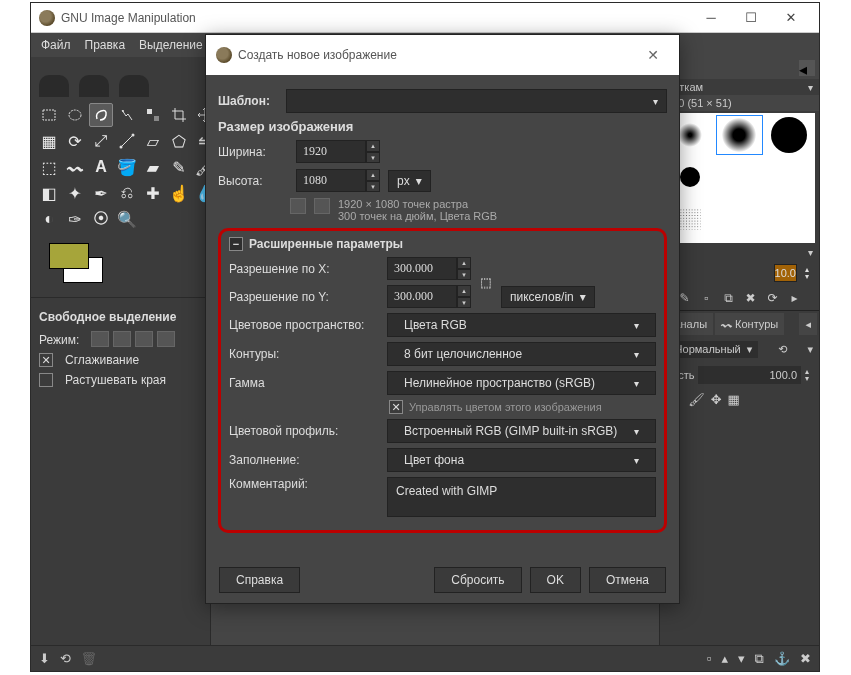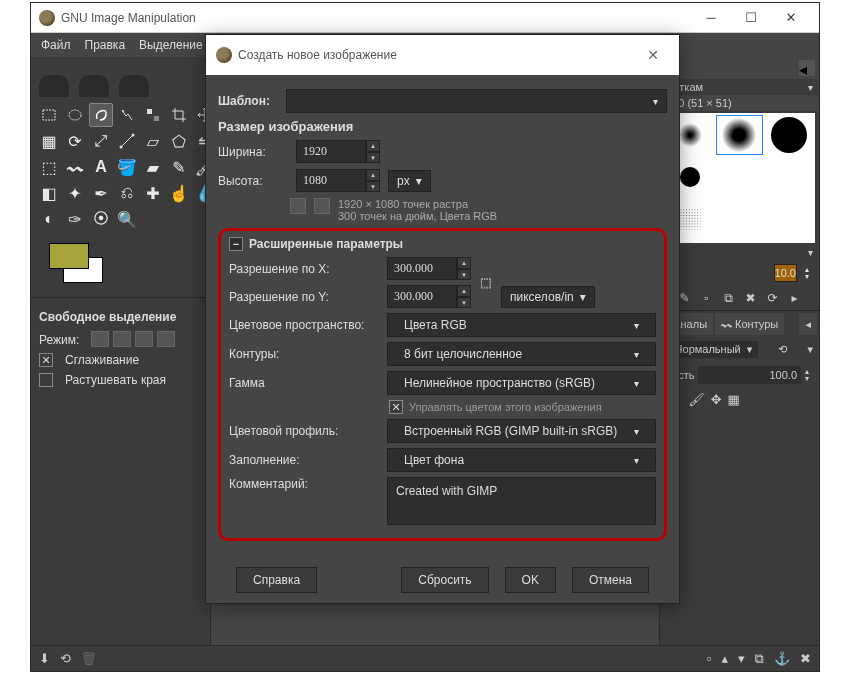--- a/index.html
+++ b/index.html
@@ -94,23 +94,23 @@
 
 .adv-box { border:3px solid #b00; border-radius:10px; padding:6px 8px 8px; margin-top:4px; position:relative; }
 .adv-header { display:flex; align-items:center; gap:6px; font-weight:bold; margin-bottom:6px; }
 .adv-header .collapse { width:14px;height:14px;border:1px solid #888;background:#2e2e2e;display:flex;align-items:center;justify-content:center;font-size:11px;line-height:11px; }
 .adv-row { display:flex; align-items:center; gap:8px; margin:5px 0; }
 .adv-row .albl { width:150px; }
 .adv-dd { flex:1; background:#2e2e2e; border:1px solid #222; padding:4px 16px; display:flex; align-items:center; }
 .adv-dd .chev { margin-left:auto; font-size:10px; }
 .link-icon { width:14px; text-align:center; font-size:12px; color:#ccc; }
 .manage { display:flex; align-items:center; gap:6px; margin:4px 0 4px 160px; color:#999; font-size:11px; }
-.comment-box { flex:1; background:#2e2e2e; border:1px solid #222; padding:6px 8px; height:48px; }
-
-.dlg-buttons { display:flex; gap:16px; padding:10px 30px; justify-content:flex-start; }
+.comment-box { flex:1; background:#2e2e2e; border:1px solid #222; padding:6px 8px; height:40px; }
+
+.dlg-buttons { display:flex; gap:8px; padding:10px 13px; justify-content:flex-start; }
 .btn { background:#3a3a3a; border:1px solid #222; color:#ddd; padding:5px 16px; font-size:12px; }
 .dlg-buttons .gap { flex:1; }
 
 
 .gimp-logo { width:16px; height:16px; background: radial-gradient(circle at 40% 40%, #8a7a5a 40%, #5a4a2a 70%); border-radius:50%; margin-right:6px; }
 </style>
 </head>
 <body>
 
 <div class="main-window">

